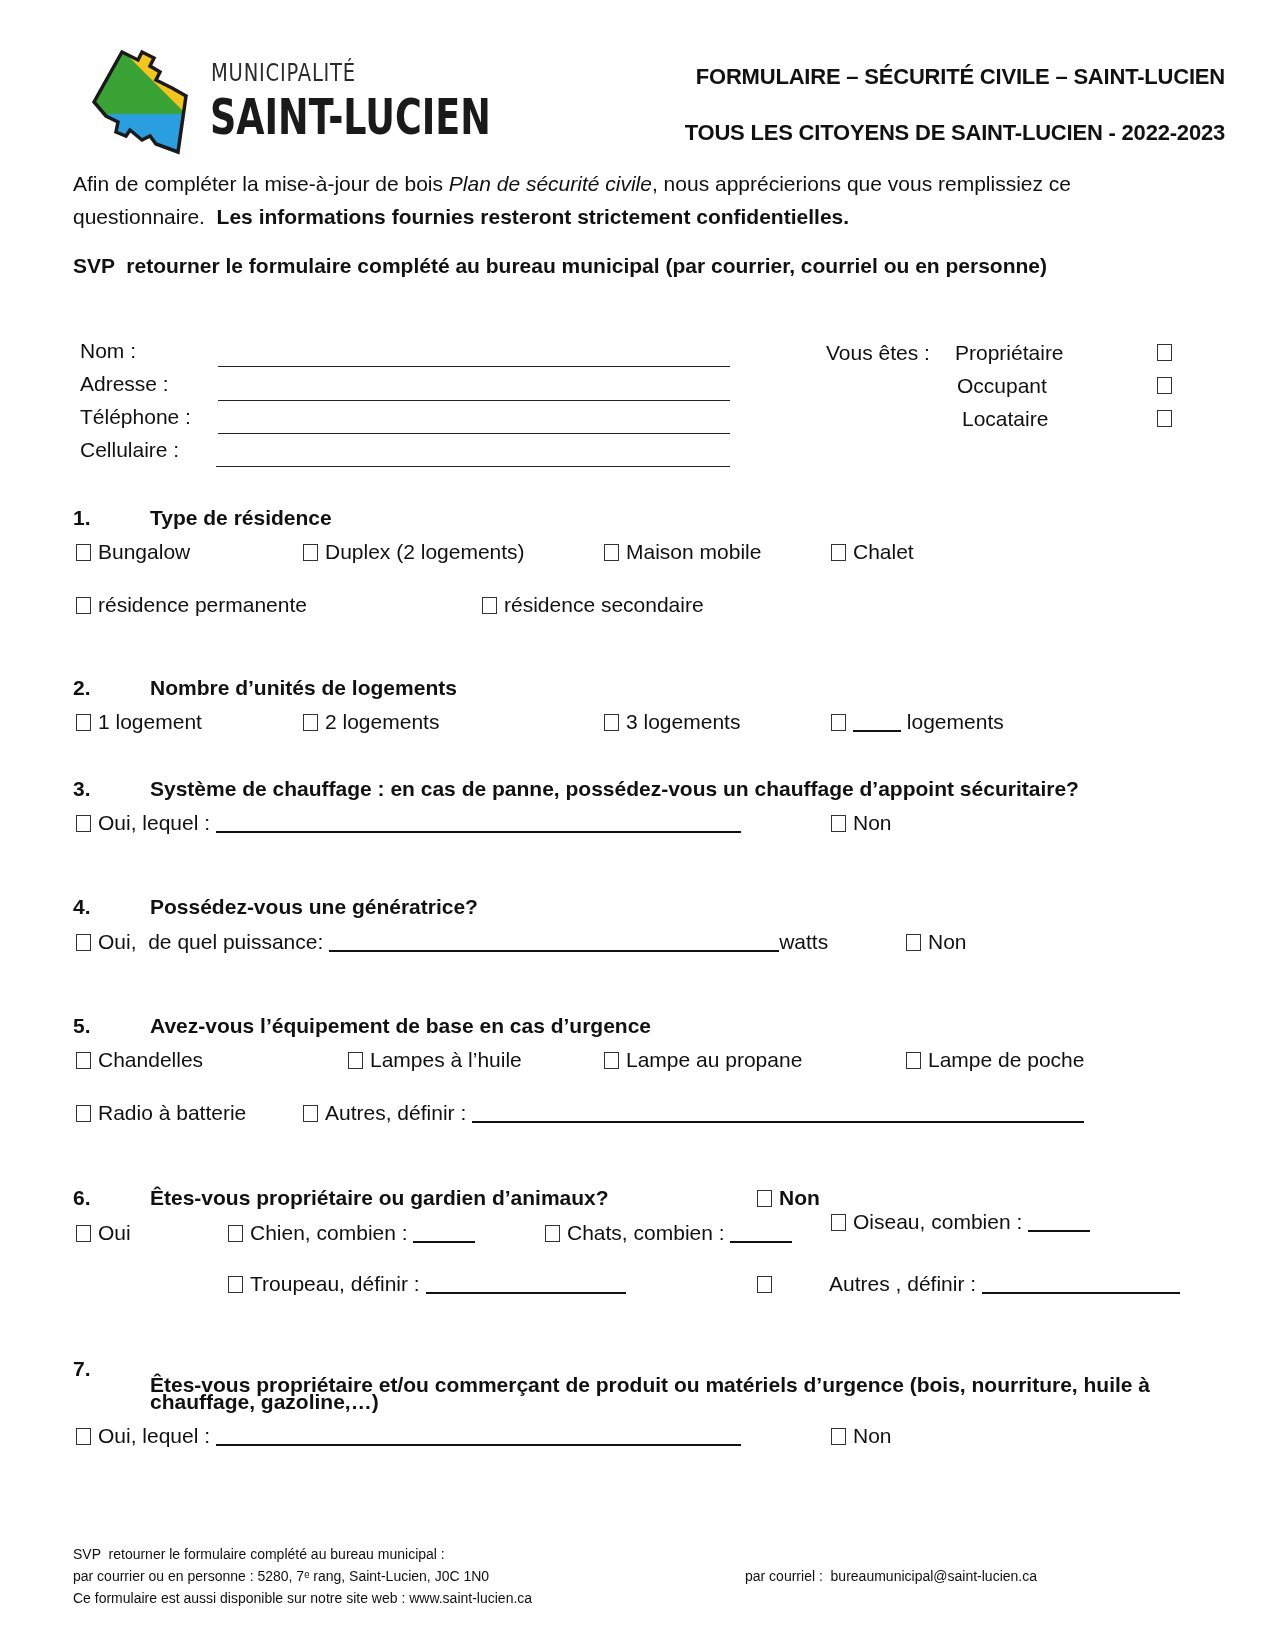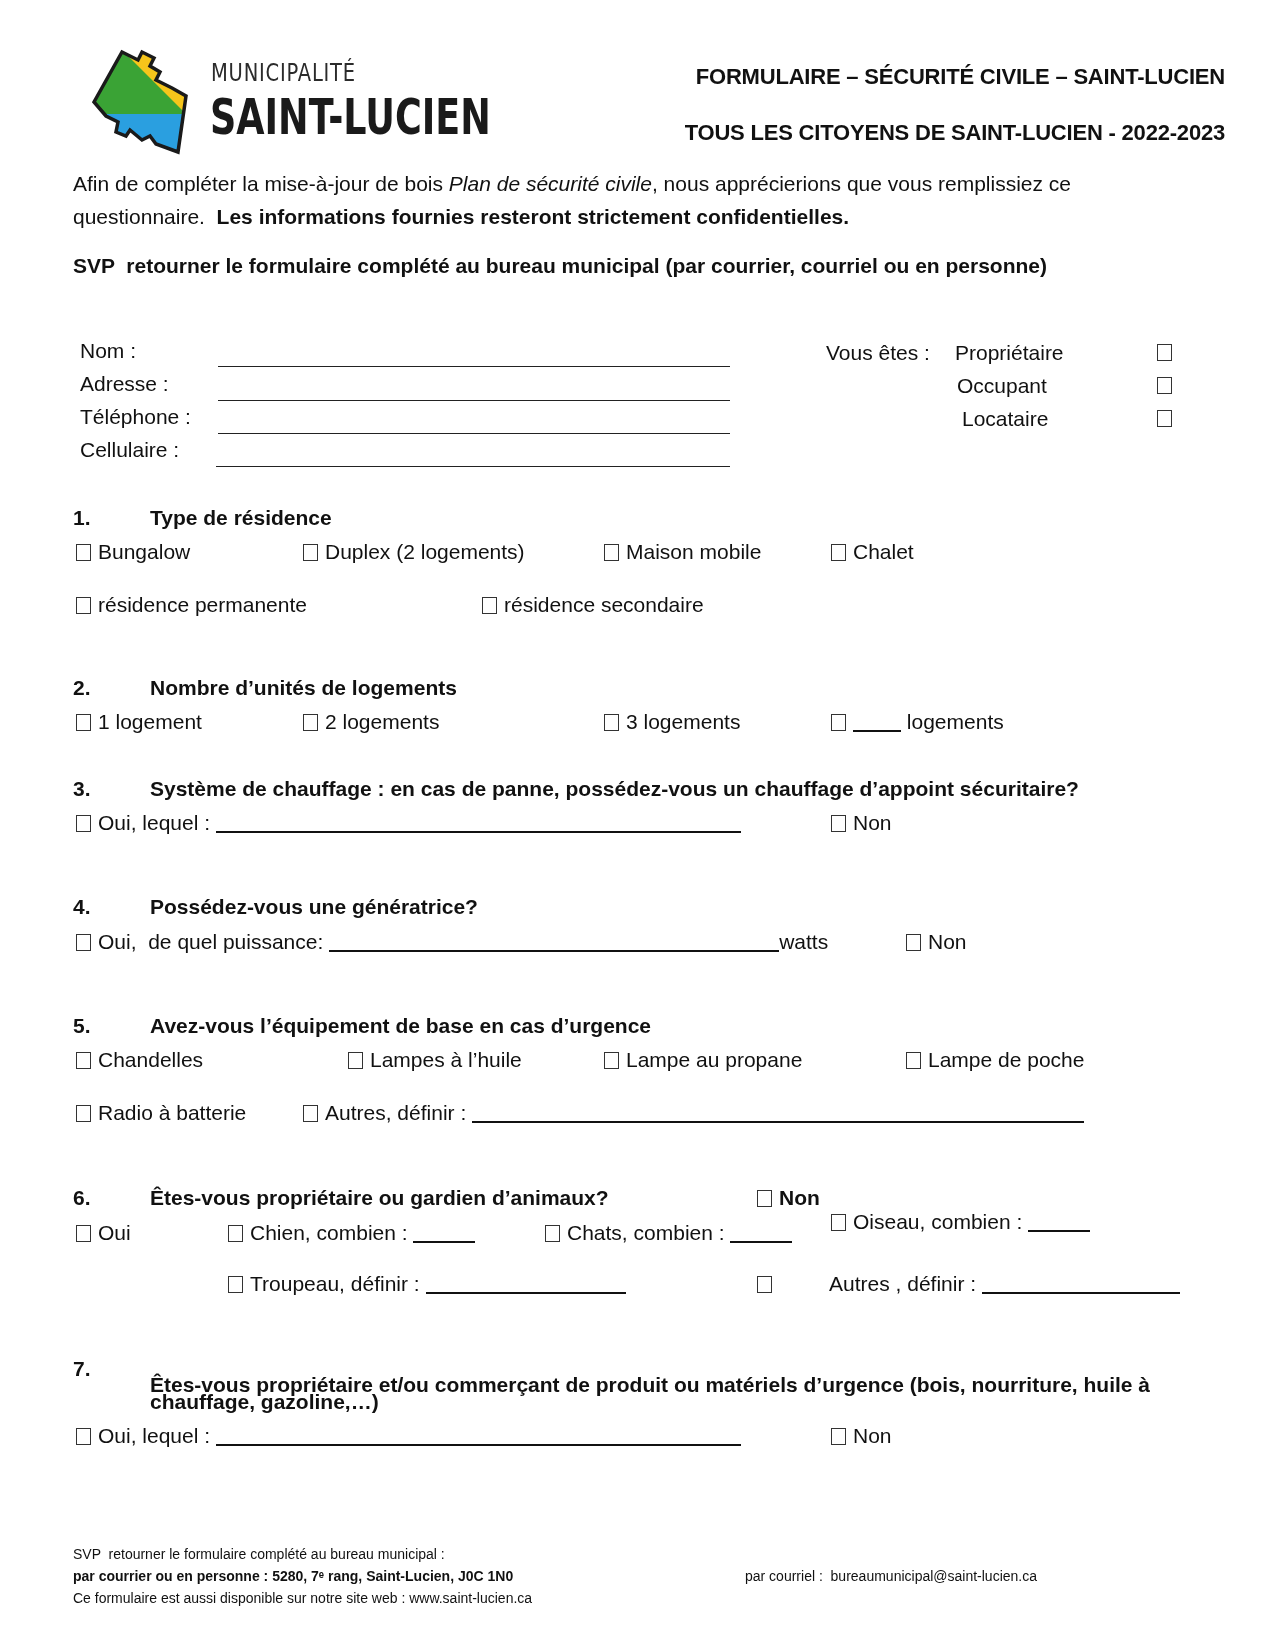--- a/index.html
+++ b/index.html
@@ -110,15 +110,15 @@
 <span class="abs cb" style="left:757px;top:1276px;"></span>
 <div class="abs t" style="left:829px;top:1272px;"><span style="white-space:pre">Autres , définir : </span><span class="blank" style="width:198px;"></span></div>
 
 <div class="abs t b" style="left:73px;top:1357px;">7.</div>
 <div class="abs t b" style="left:150px;top:1357px;margin-top:16px;">Êtes-vous propriétaire et/ou commerçant de produit ou matériels d’urgence (bois, nourriture, huile à</div>
 <div class="abs t b" style="left:150px;top:1390px;">chauffage, gazoline,…)</div>
 <div class="abs t" style="left:76px;top:1424px;"><span class="cb"></span><span style="white-space:pre">Oui, lequel : </span><span class="blank" style="width:525px;"></span></div>
 <div class="abs t" style="left:831px;top:1424px;"><span class="cb"></span><span>Non</span></div>
 
 <div class="abs foot" style="left:73px;top:1546px;white-space:pre">SVP  retourner le formulaire complété au bureau municipal :</div>
-<div class="abs foot" style="left:73px;top:1568px;font-weight:bold;">par courrier ou en personne : 5280, 7ᵉ rang, Saint-Lucien, J0C 1N0</div>
+<div class="abs foot" style="left:73px;top:1568px;">par courrier ou en personne : 5280, 7ᵉ rang, Saint-Lucien, J0C 1N0</div>
 <div class="abs foot" style="left:745px;top:1568px;white-space:pre">par courriel :  bureaumunicipal@saint-lucien.ca</div>
 <div class="abs foot" style="left:73px;top:1590px;">Ce formulaire est aussi disponible sur notre site web : www.saint-lucien.ca</div>
 
 </body></html>

